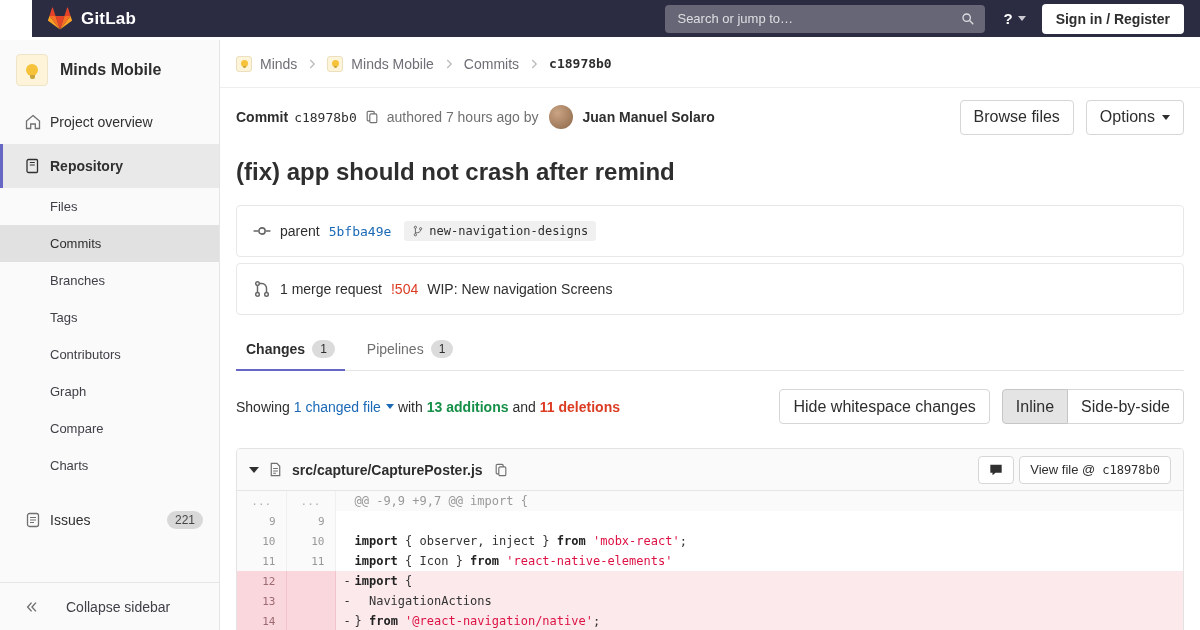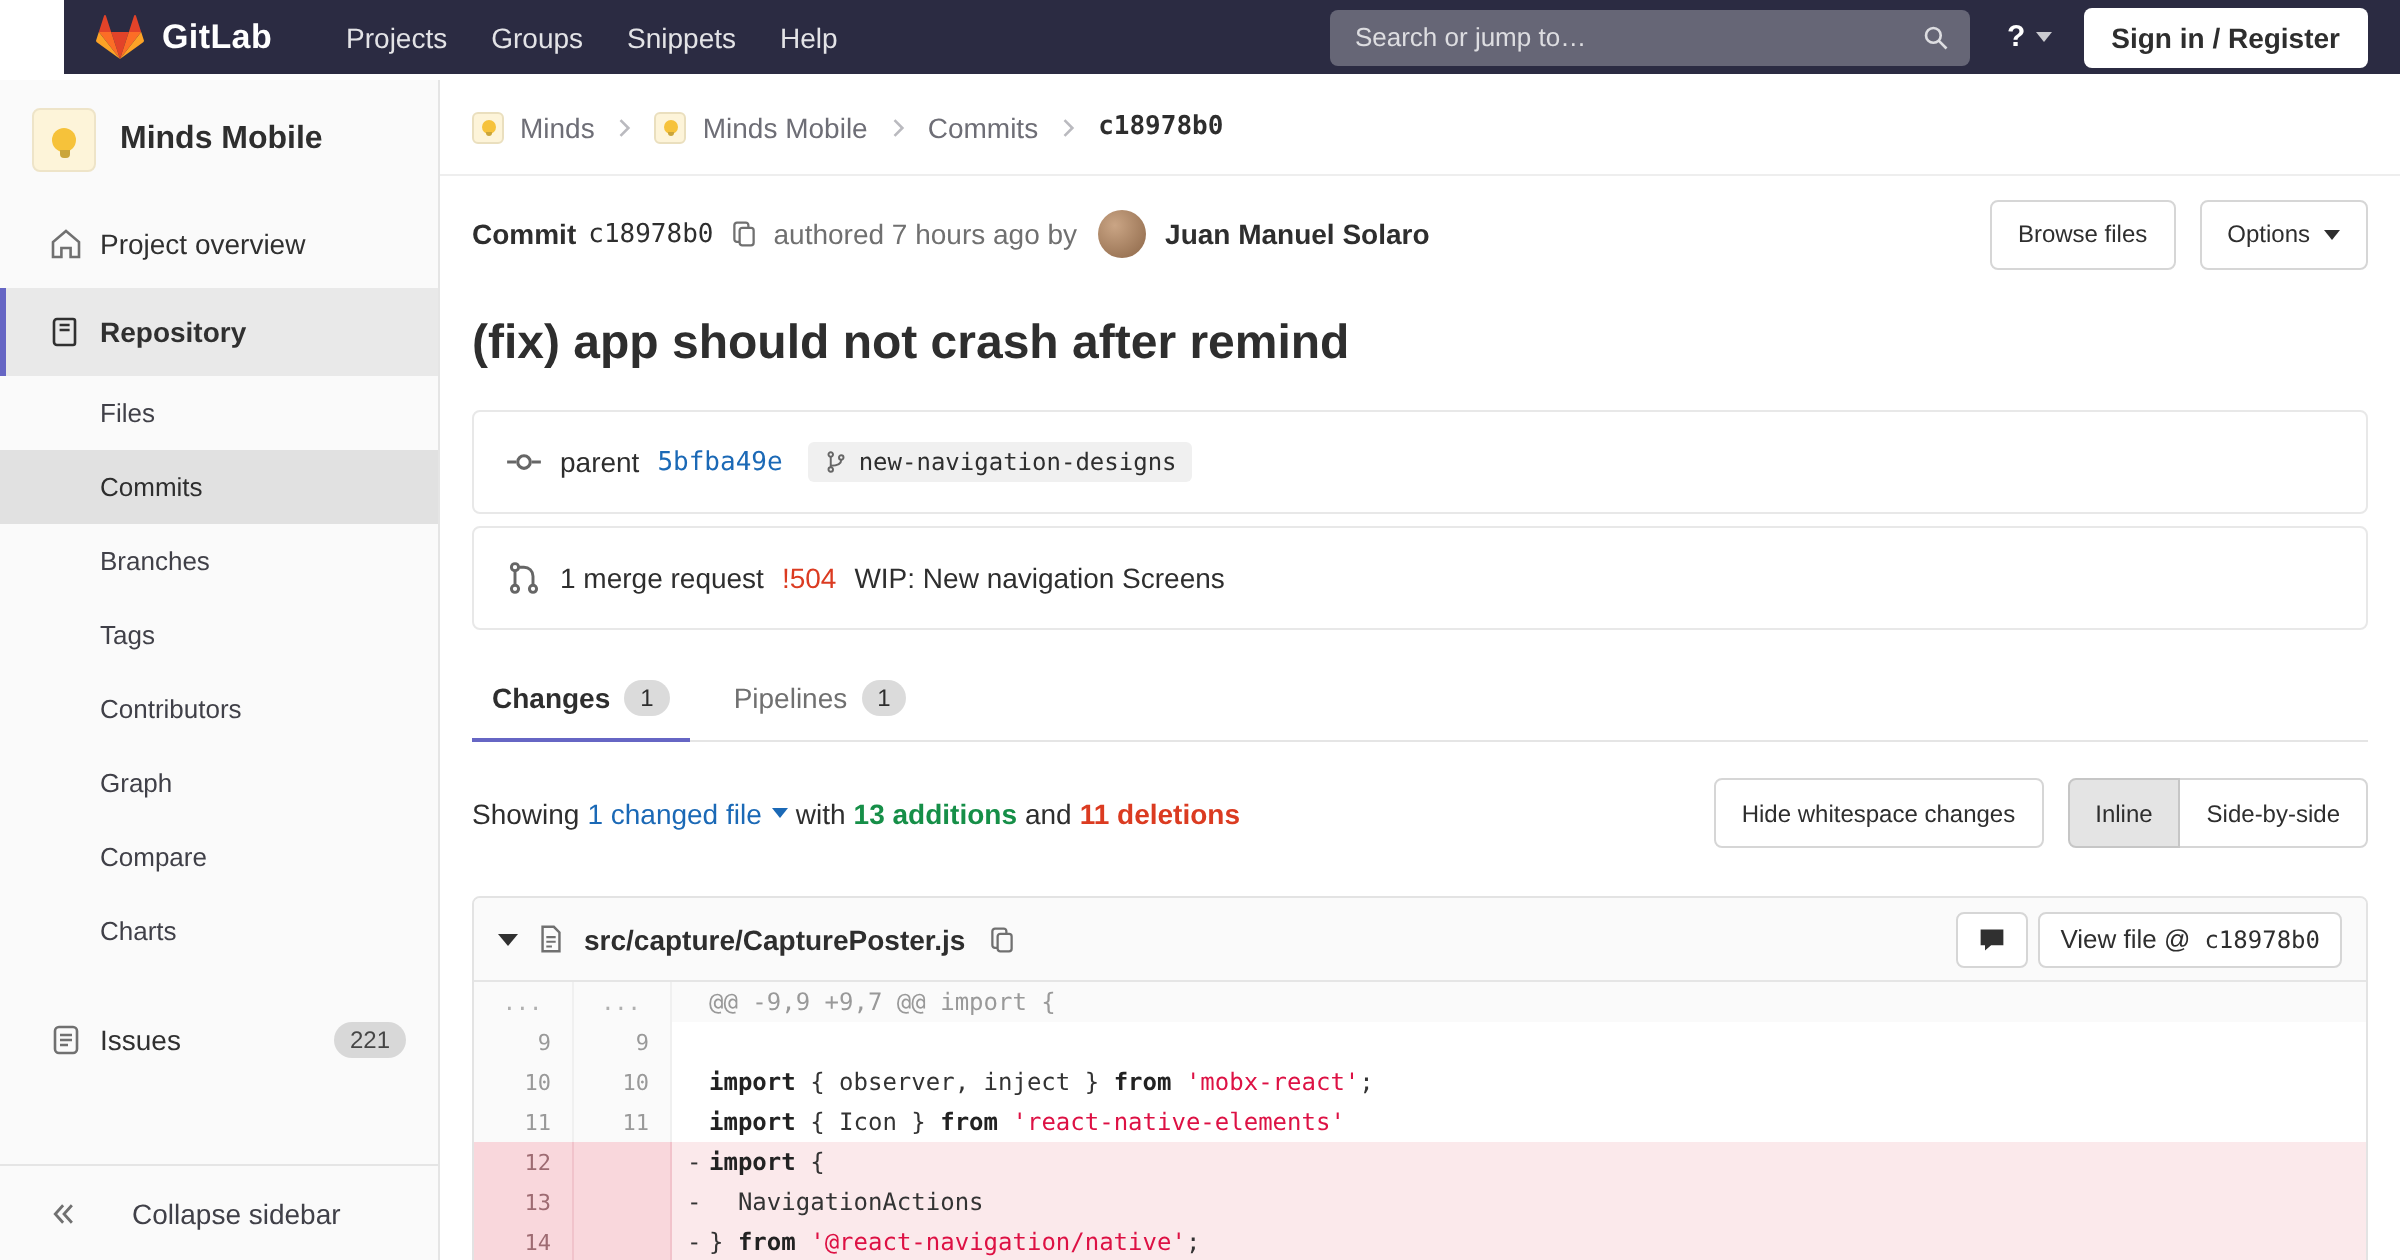--- a/index.html
+++ b/index.html
@@ -107,21 +107,21 @@
   .avatar-24 {
     width:24px; height:24px; border-radius:50%;
     background:radial-gradient(circle at 35% 32%, #caa585, #8c6647);
     margin:0 4px; flex:none;
   }
   .author-name { font-weight:600; }
   .meta-right { margin-left:auto; display:flex; gap:12px; }
 
   .btn {
     background:#fff; border:1px solid #d6d6d6; border-radius:4px;
-    height:35px; padding:0 13px; font-size:12px; color:#2e2e2e;
+    height:35px; padding:0 13px; font-size:16px; color:#2e2e2e;
     display:inline-flex; align-items:center; gap:7px; cursor:pointer;
     font-family:"Liberation Sans",sans-serif; white-space:nowrap;
   }
   .btn .caret { border-top-color:#2e2e2e; }
 
   .commit-title { font-size:24px; line-height:30px; font-weight:600; margin:24px 0 18px; color:#2e2e2e; }
 
   .info-box {
     border:1px solid #e8e8e8; border-radius:4px; height:52px;
     display:flex; align-items:center; gap:9px; padding:0 16px; margin-bottom:6px;
@@ -206,26 +206,20 @@
         <path fill="#fc6d26" d="M105 193.5L66.4 74.8H12.3z"></path>
         <path fill="#fca326" d="M12.3 74.8L.6 110.9a7.9 7.9 0 0 0 2.9 8.9L105 193.5z"></path>
         <path fill="#e24329" d="M12.3 74.8h54.1L43.1 3.2c-1.2-3.7-6.4-3.7-7.6 0z"></path>
         <path fill="#fc6d26" d="M105 193.5l38.6-118.7h54.1z"></path>
         <path fill="#fca326" d="M197.7 74.8l11.7 36.1a7.9 7.9 0 0 1-2.9 8.9L105 193.5z"></path>
         <path fill="#e24329" d="M197.7 74.8h-54.1l23.3-71.6c1.2-3.7 6.4-3.7 7.6 0z"></path>
       </svg>
     </span>
     <span class="brand-name">GitLab</span>
   </a>
-  <nav class="top-nav">
-    <a>Projects</a>
-    <a>Groups</a>
-    <a>Snippets</a>
-    <a>Help</a>
-  </nav>
   <div class="search-box">
     <input placeholder="Search or jump to…" style="">
     <span class="search-icon">
       <svg width="14" height="14" viewBox="0 0 16 16">
           <circle cx="6.5" cy="6.5" r="4.2" fill="none" stroke="currentColor" stroke-width="1.5"></circle>
           <path d="M9.8 9.8L14 14" stroke="currentColor" stroke-width="1.5"></path>
         </svg>
     </span>
   </div>
   <div class="help-menu">

